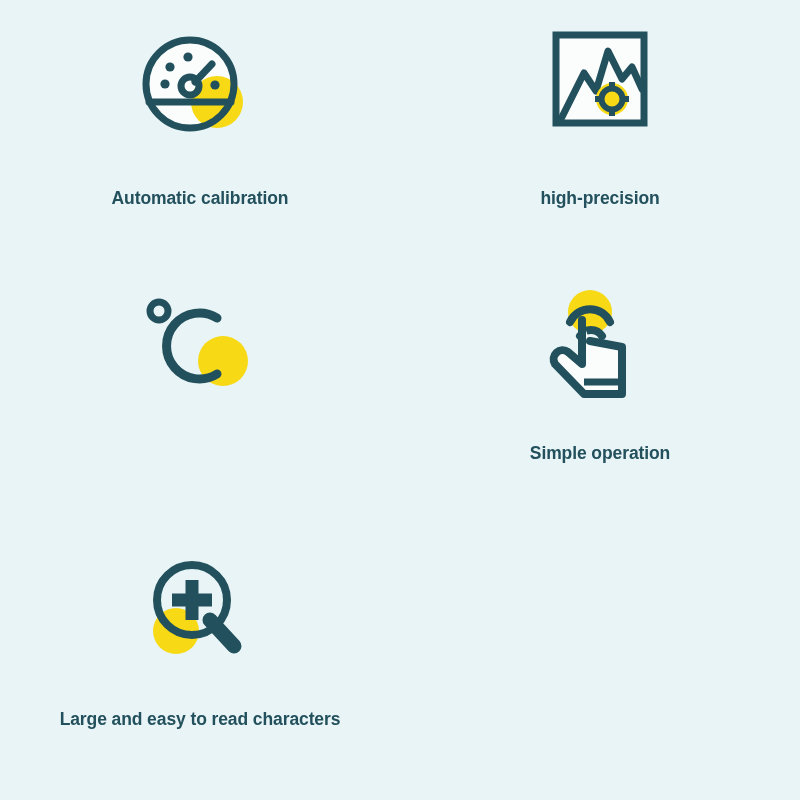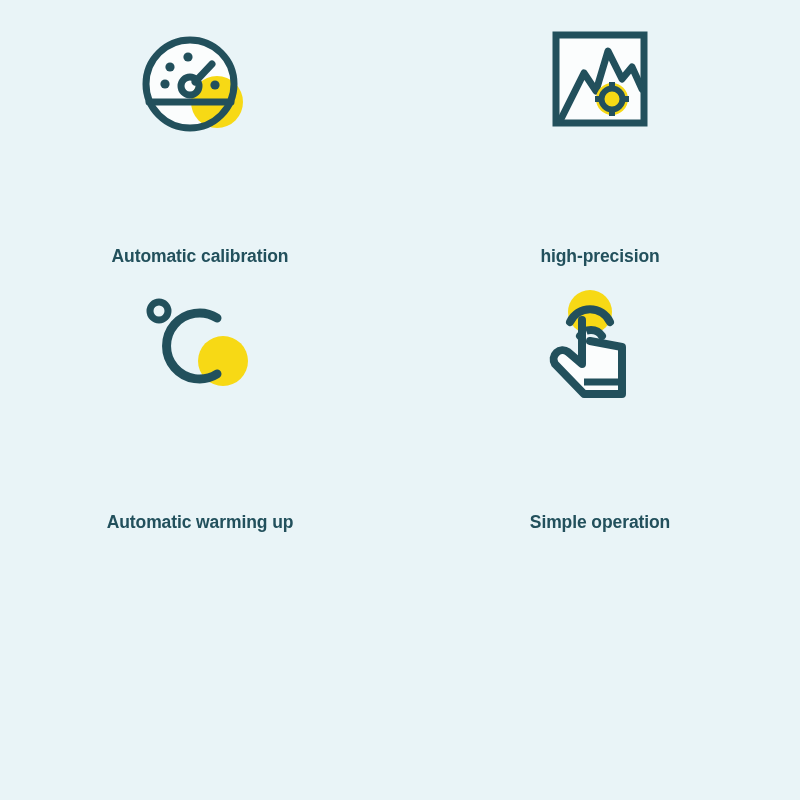--- a/index.html
+++ b/index.html
@@ -19,21 +19,21 @@
     display: grid;
     grid-template-columns: 1fr 1fr;
     grid-template-rows: 1fr 1fr 1fr;
     box-sizing: border-box;
     padding: 0;
   }
   .feature-cell {
     display: flex;
     flex-direction: column;
     align-items: center;
-    justify-content: space-between;
+    justify-content: flex-start;
     gap: 28px;
   }
   
   .row-1 { padding-top: 32px; }
   .row-2 { padding-top: 24px; }
   .row-3 { padding-top: 22px; }
 
   .icon-wrap {
     width: 120px;
     height: 110px;
@@ -108,30 +108,43 @@
   </div>
 
   <div class="feature-cell row-2">
     <div class="icon-wrap">
       <svg width="112" height="100" viewBox="0 0 112 100">
         <circle cx="79" cy="65" r="25" fill="#f7d915"></circle>
         <circle cx="15" cy="15" r="9" fill="none" stroke="#22505c" stroke-width="7"></circle>
         <path d="M73 22 A33 33 0 1 0 73 78" fill="none" stroke="#22505c" stroke-width="9" stroke-linecap="round"></path>
       </svg>
     </div>
-    <div class="feature-label">Automatic warming up</div>
   </div>
 
   <div class="feature-cell row-3">
     <div class="icon-wrap">
       <svg width="104" height="108" viewBox="0 0 104 108">
         <circle cx="42" cy="22" r="22" fill="#f7d915"></circle>
         <path d="M22 32 A22 22 0 0 1 62 32" fill="none" stroke="#22505c" stroke-width="8" stroke-linecap="round"></path>
         <path d="M32 46 A13 13 0 0 1 54 46" fill="none" stroke="#22505c" stroke-width="8" stroke-linecap="round"></path>
         <path d="M34 30 v44 l-14 -12 a9 9 0 0 0 -13 12 l29 30 h38 V57 l-32 -6" fill="#fbfdfd" stroke="#22505c" stroke-width="8" stroke-linejoin="round" stroke-linecap="round"></path>
         <line x1="36" y1="92" x2="74" y2="92" stroke="#22505c" stroke-width="7"></line>
       </svg>
     </div>
     <div class="feature-label">Simple operation</div>
   </div>
 
+  <div class="feature-cell row-3">
+    <div class="icon-wrap">
+      <svg width="104" height="104" viewBox="0 0 104 104">
+        <circle cx="28" cy="73" r="23" fill="#f7d915"></circle>
+        <line x1="62" y1="62" x2="86" y2="88" stroke="#22505c" stroke-width="15" stroke-linecap="round"></line>
+        <circle cx="44" cy="42" r="35" fill="none" stroke="#22505c" stroke-width="8"></circle>
+        <g stroke="#22505c" stroke-width="13" stroke-linecap="butt">
+          <line x1="44" y1="22" x2="44" y2="62"></line>
+          <line x1="24" y1="42" x2="64" y2="42"></line>
+        </g>
+      </svg>
+    </div>
+    <div class="feature-label">Large and easy to read characters</div>
+  </div>
 
 </div>
 
 </body></html>

